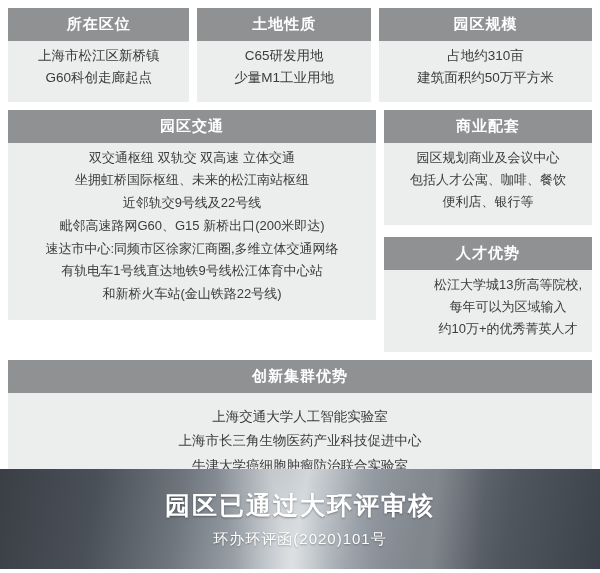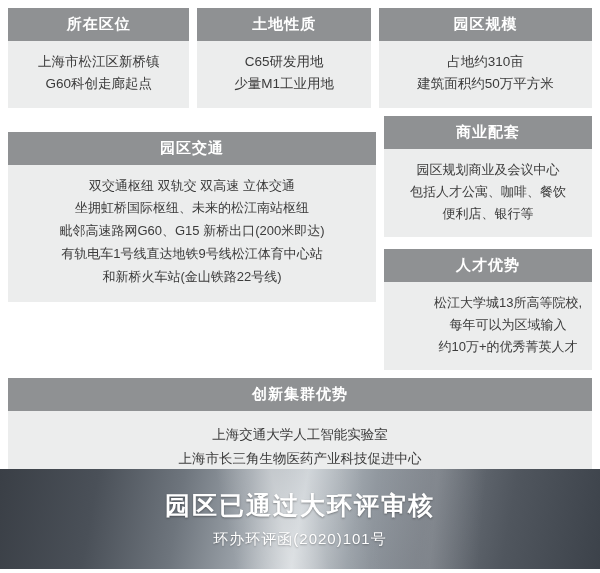--- a/index.html
+++ b/index.html
@@ -36,38 +36,38 @@
     background: #8f9193;
     color: #ffffff;
     font-weight: bold;
     font-size: 15px;
     text-align: center;
     padding: 7px 4px;
     letter-spacing: 1px;
   }
   .card-body {
     flex: 1;
-    padding: 10px 6px 12px 6px;
+    padding: 4px 6px 12px 6px;
     text-align: center;
     font-size: 13.5px;
     line-height: 1.65;
     color: #3b3b3b;
   }
   .card-body .line {
     white-space: nowrap;
   }
   
   .c-location { width: 184px; }
   .c-landtype { width: 176px; }
   .c-scale    { width: 216px; }
 
   
   .col-left  { width: 368px; }
   .col-right { width: 216px; display: flex; flex-direction: column; gap: 12px; }
-  .c-traffic { width: 368px; margin-top: 16px; }
+  .c-traffic { width: 368px; }
   .c-traffic .card-body { font-size: 13px; line-height: 1.75; padding-bottom: 14px;}
   .c-business .card-body { font-size: 13px; line-height: 1.7; }
   .c-talent .card-body { font-size: 13px; line-height: 1.7; margin-left: 40px; }
 
   
   .c-innovation { width: 584px; }
   .c-innovation .card-body { font-size: 13.5px; line-height: 1.8; padding: 12px 6px 16px 6px; }
 
   
   .banner {
@@ -143,21 +143,23 @@
     </div>
   </div>
 
   <div class="row">
     <div class="col-left">
       <div class="card c-traffic">
         <div class="card-head">园区交通</div>
         <div class="card-body">
           <div class="line">双交通枢纽 双轨交 双高速 立体交通</div>
           <div class="line">坐拥虹桥国际枢纽、未来的松江南站枢纽</div>
+          <div class="line">近邻轨交9号线及22号线</div>
           <div class="line">毗邻高速路网G60、G15 新桥出口(200米即达)</div>
+          <div class="line">速达市中心:同频市区徐家汇商圈,多维立体交通网络</div>
           <div class="line">有轨电车1号线直达地铁9号线松江体育中心站</div>
           <div class="line">和新桥火车站(金山铁路22号线)</div>
         </div>
       </div>
     </div>
 
     <div class="col-right">
       <div class="card c-business">
         <div class="card-head">商业配套</div>
         <div class="card-body">

